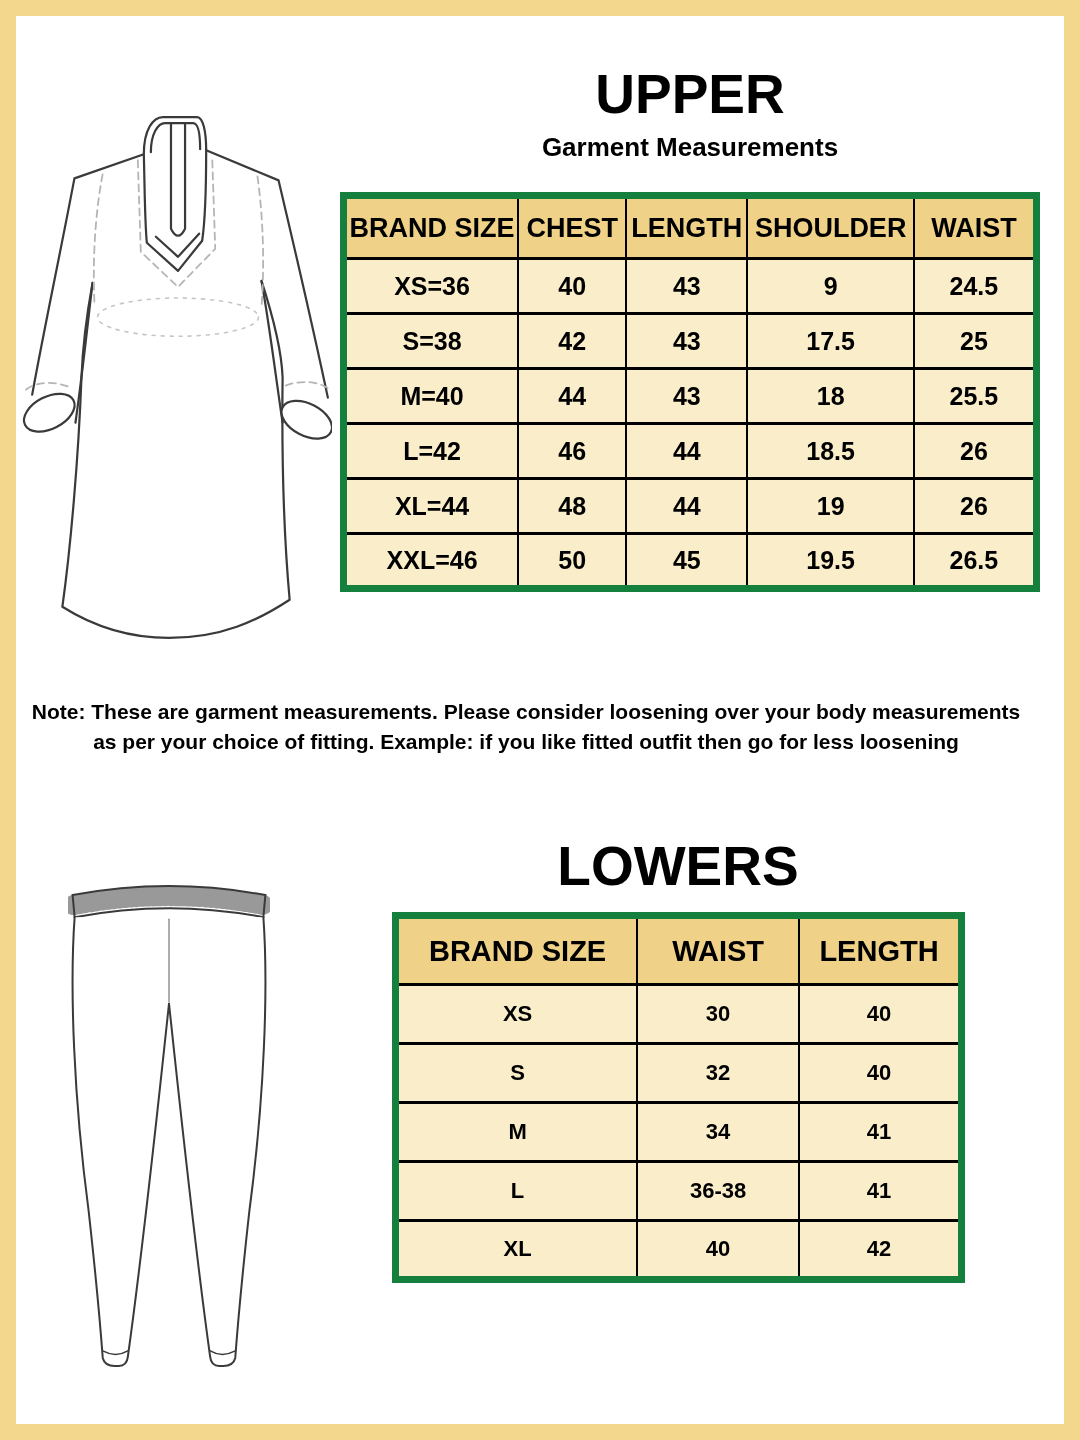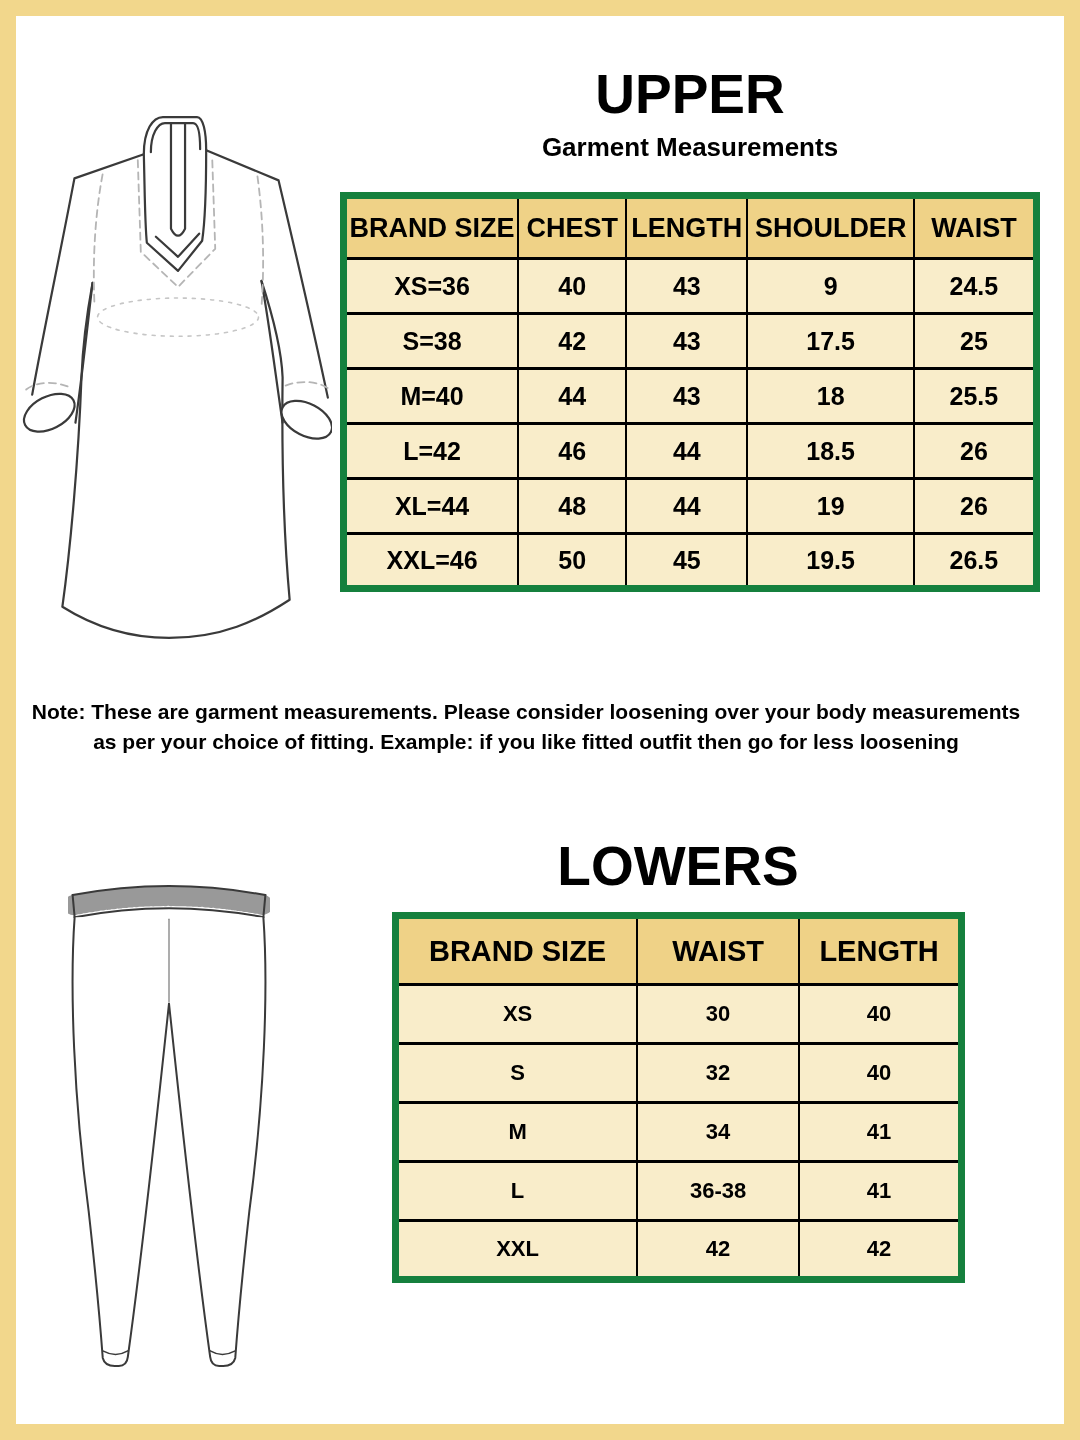--- a/index.html
+++ b/index.html
@@ -204,19 +204,19 @@
           <td>M</td>
           <td>34</td>
           <td>41</td>
         </tr>
         <tr>
           <td>L</td>
           <td>36-38</td>
           <td>41</td>
         </tr>
         <tr>
-          <td>XXL</td>
-          <td>42</td>
+          <td>XL</td>
+          <td>40</td>
           <td>42</td>
         </tr>
       </tbody>
     </table>
 </div>
 
 </body></html>

